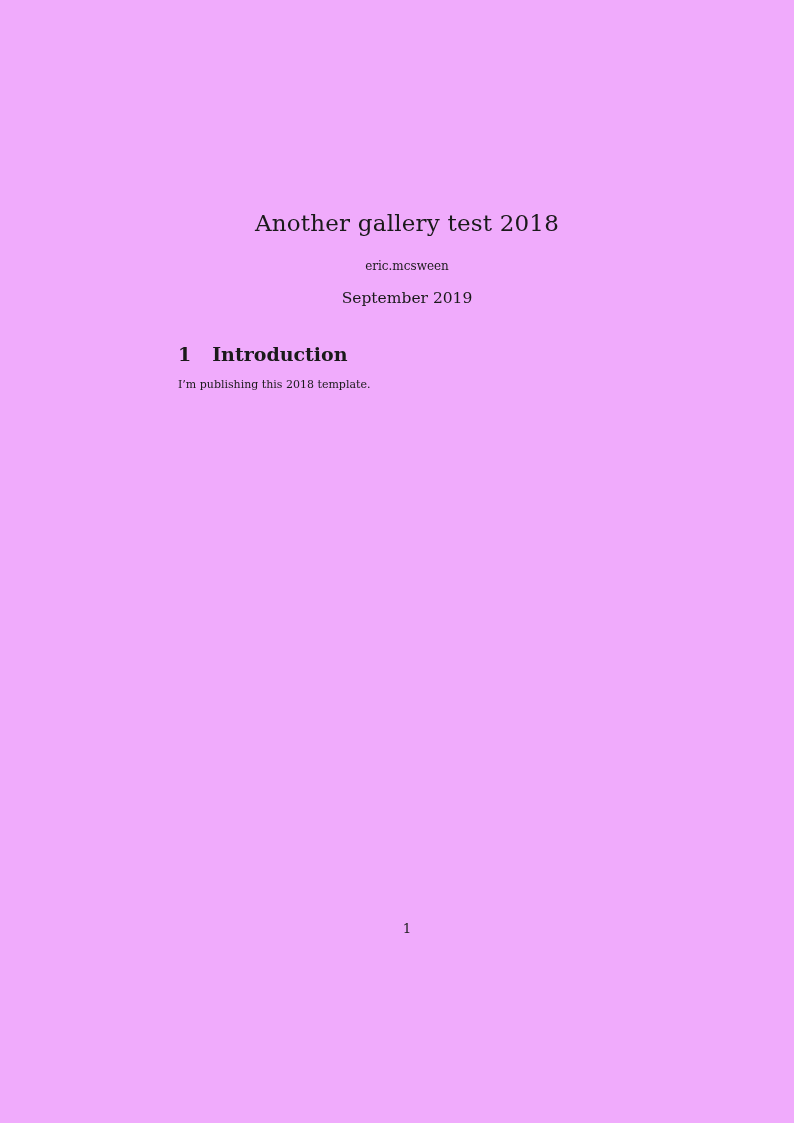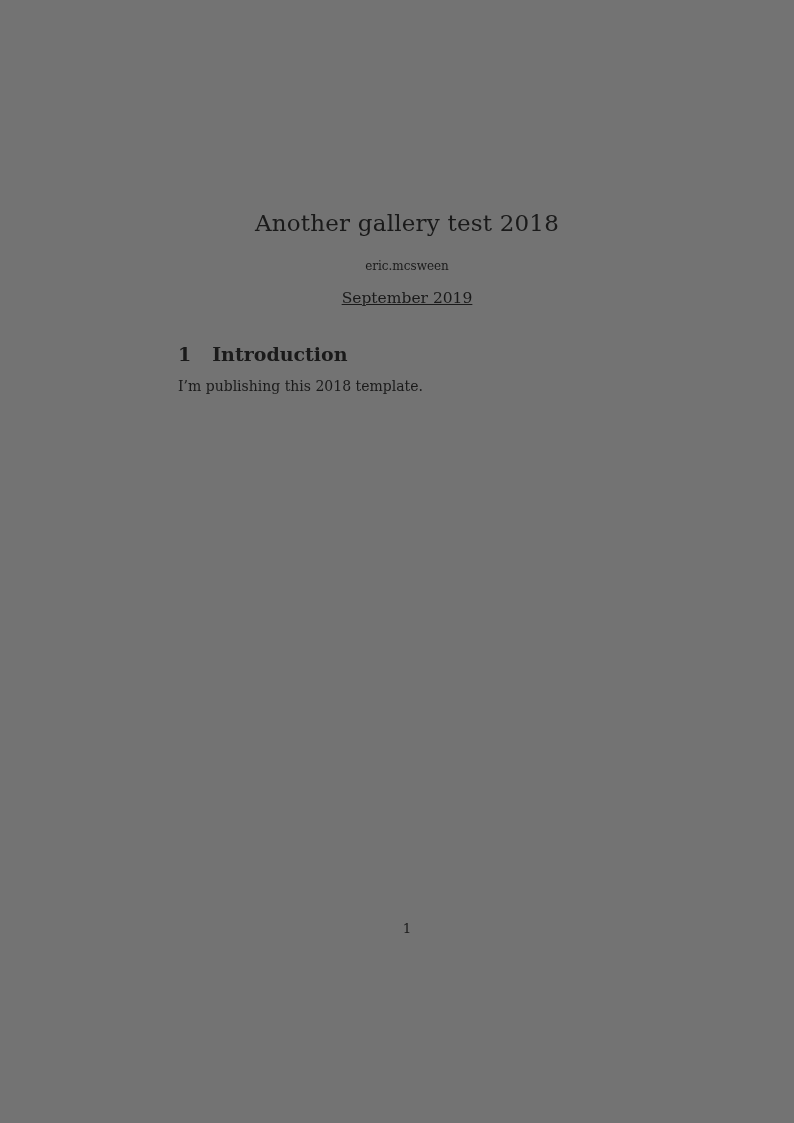--- a/index.html
+++ b/index.html
@@ -5,21 +5,21 @@
   * { margin: 0; padding: 0; box-sizing: border-box; }
 
   html, body {
     background: #ffffff;
   }
 
   .page {
     position: relative;
     width: 794px;
     height: 1123px;
-    background: #737373;
+    background: #f0abfc;
     font-family: "DejaVu Serif", "Liberation Serif", serif;
     color: #1a1a1a;
     margin: 0 auto;
     overflow: hidden;
   }
 
   
   .textblock-centered {
     position: absolute;
     left: 178px;
@@ -38,21 +38,20 @@
   .doc-author {
     top: 259px;
     font-size: 12px;
     line-height: 1.2;
   }
 
   .doc-date {
     top: 289px;
     font-size: 15.5px;
     line-height: 1.2;
-    text-decoration: underline;
   }
 
   .section-heading {
     position: absolute;
     left: 178px;
     top: 343px;
     font-size: 19px;
     font-weight: bold;
     line-height: 1.2;
     display: flex;
@@ -61,21 +60,21 @@
 
   .section-number {
     margin-right: 21px;
   }
 
   .body-paragraph {
     position: absolute;
     left: 178px;
     top: 378px;
     width: 458px;
-    font-size: 14px;
+    font-size: 11px;
     line-height: 1.25;
     text-align: left;
   }
 
   .page-number {
     top: 921px;
     font-size: 13.4px;
   }
 </style>
 </head>

